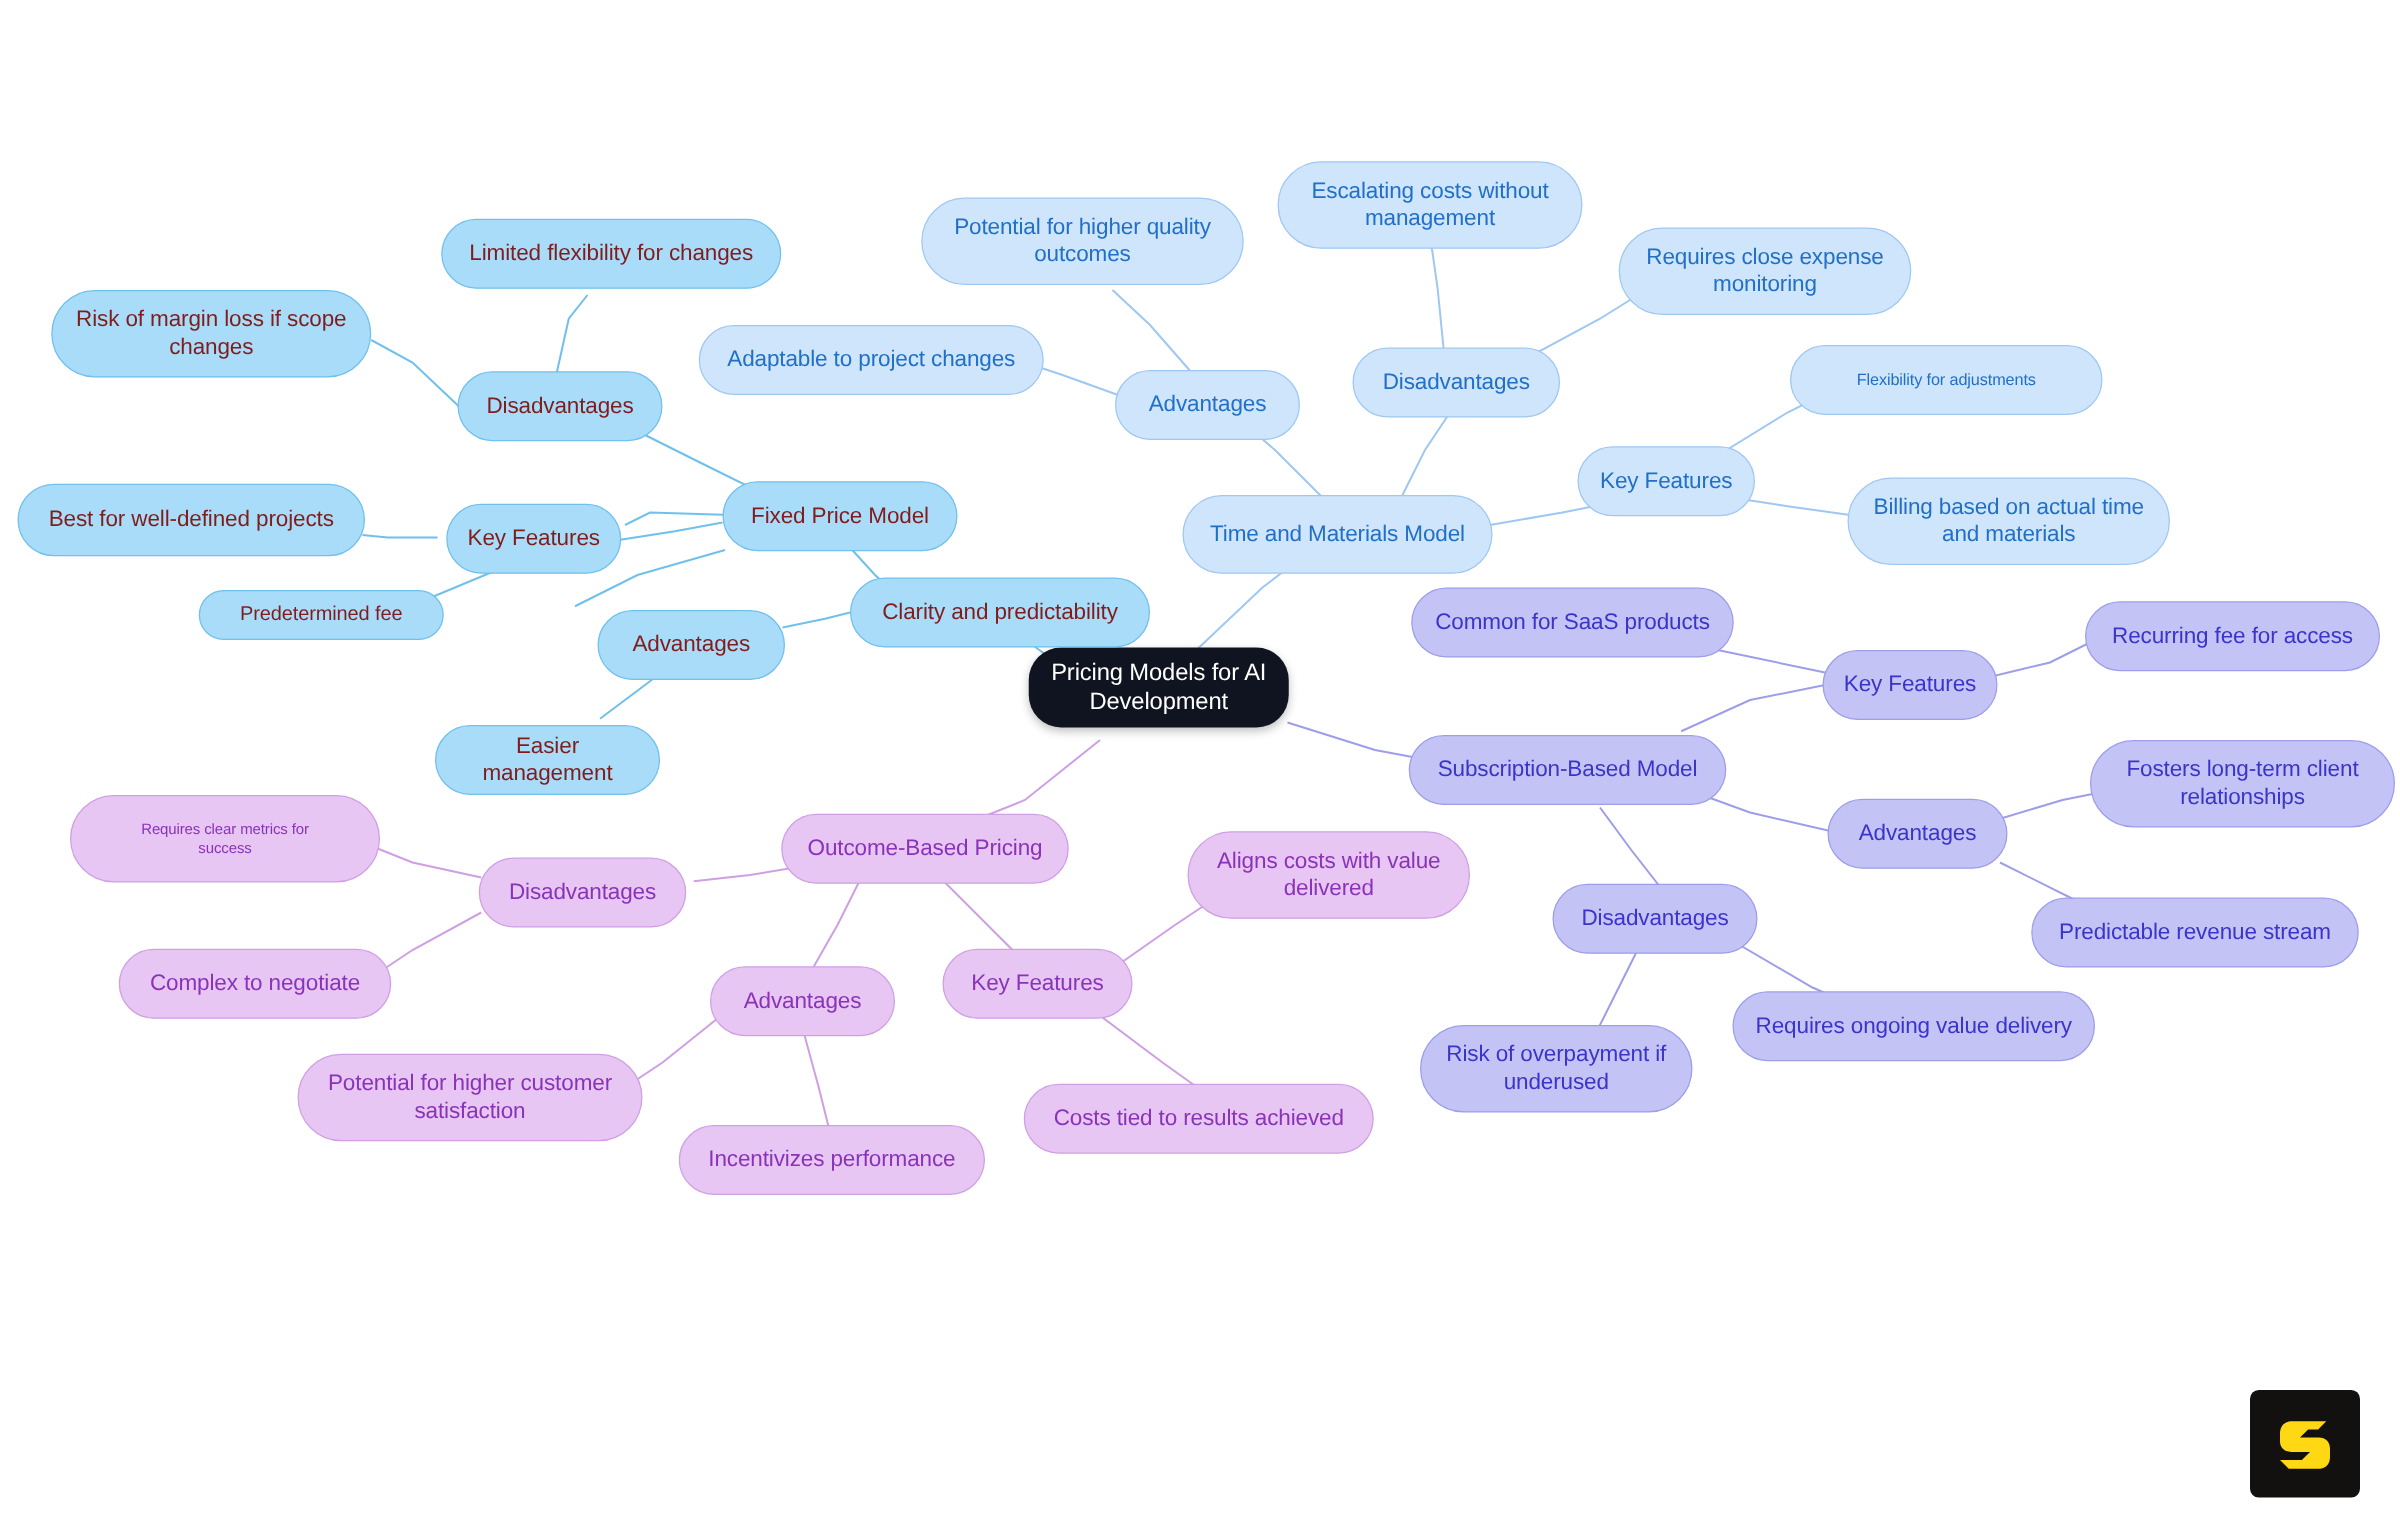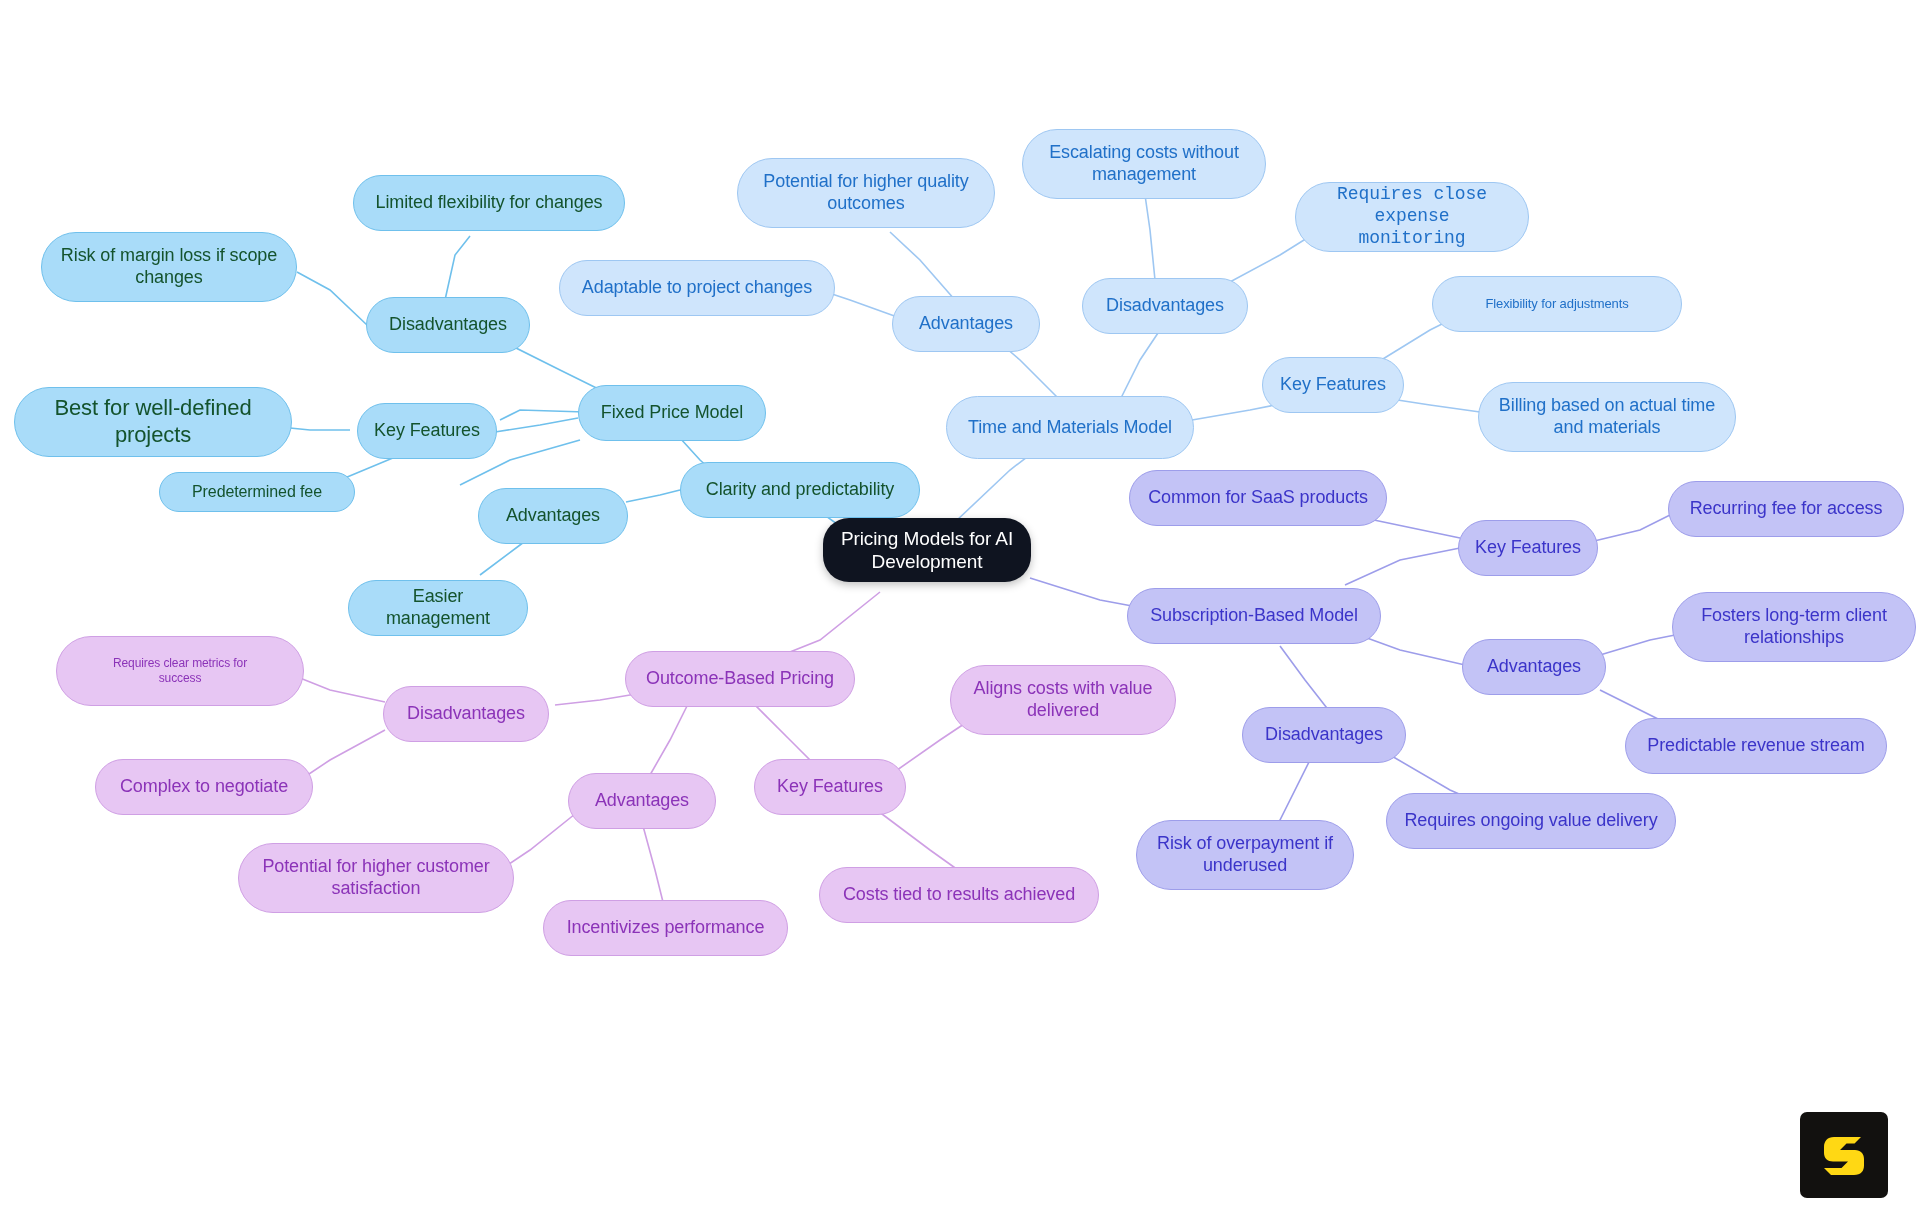--- a/index.html
+++ b/index.html
@@ -37,21 +37,21 @@
   }
   .root {
     background: #0f1420;
     color: #ffffff;
     border: none;
     border-radius: 26px;
     font-size: 19px;
     box-shadow: 0 3px 8px rgba(0,0,0,0.25);
   }
   
-  .c-blue     { background: #a9dcf9; border-color: #6fc0ec; color: #14532d; }
+  .c-blue     { background: #a9dcf9; border-color: #6fc0ec; color: #7f1d1d; }
   
   .c-paleblue { background: #cfe5fc; border-color: #9ec7f2; color: #2070c8; }
   
   .c-purple   { background: #c3c3f6; border-color: #9d9dea; color: #3b34c9; }
   
   .c-pink     { background: #e7c6f3; border-color: #cf9fe4; color: #8b33b8; }
 
   #logo {
     position: absolute;
     background: #12110f;
@@ -127,21 +127,21 @@
     <path d="M 890 775 L 940 740 L 970 720" stroke="#cf9fe4" stroke-width="1.6" fill="none"></path>
     <path d="M 870 805 L 930 850 L 965 875" stroke="#cf9fe4" stroke-width="1.6" fill="none"></path>
   </svg>
 
   <div class="node root" style="left:823px; top:518px; width:208px; height:64px; font-size:19px;">Pricing Models for AI
 Development</div>
 
   <div class="node c-blue" style="left:578px; top:385px; width:188px; height:56px; font-size:18px;">Fixed Price Model</div>
 
   <div class="node c-blue" style="left:357px; top:403px; width:140px; height:56px; font-size:18px;">Key Features</div>
-  <div class="node c-blue" style="left:14px; top:387px; width:278px; height:70px; font-size:22px;">Best for well-defined projects</div>
+  <div class="node c-blue" style="left:14px; top:387px; width:278px; height:58px; font-size:18px;">Best for well-defined projects</div>
   <div class="node c-blue" style="left:159px; top:472px; width:196px; height:40px; font-size:16px;">Predetermined fee</div>
 
   <div class="node c-blue" style="left:478px; top:488px; width:150px; height:56px; font-size:18px;">Advantages</div>
   <div class="node c-blue" style="left:680px; top:462px; width:240px; height:56px; font-size:18px;">Clarity and predictability</div>
   <div class="node c-blue" style="left:348px; top:580px; width:180px; height:56px; font-size:18px;">Easier management</div>
 
   <div class="node c-blue" style="left:366px; top:297px; width:164px; height:56px; font-size:18px;">Disadvantages</div>
   <div class="node c-blue" style="left:41px; top:232px; width:256px; height:70px; font-size:18px;">Risk of margin loss if scope
 changes</div>
   <div class="node c-blue" style="left:353px; top:175px; width:272px; height:56px; font-size:18px;">Limited flexibility for changes</div>
@@ -154,21 +154,21 @@
 and materials</div>
 
   <div class="node c-paleblue" style="left:892px; top:296px; width:148px; height:56px; font-size:18px;">Advantages</div>
   <div class="node c-paleblue" style="left:737px; top:158px; width:258px; height:70px; font-size:18px;">Potential for higher quality
 outcomes</div>
   <div class="node c-paleblue" style="left:559px; top:260px; width:276px; height:56px; font-size:18px;">Adaptable to project changes</div>
 
   <div class="node c-paleblue" style="left:1082px; top:278px; width:166px; height:56px; font-size:18px;">Disadvantages</div>
   <div class="node c-paleblue" style="left:1022px; top:129px; width:244px; height:70px; font-size:18px;">Escalating costs without
 management</div>
-  <div class="node c-paleblue" style="left:1295px; top:182px; width:234px; height:70px; font-size:18px;font-family:Liberation Mono, monospace;">Requires close expense
+  <div class="node c-paleblue" style="left:1295px; top:182px; width:234px; height:70px; font-size:18px;">Requires close expense
 monitoring</div>
 
   <div class="node c-purple" style="left:1127px; top:588px; width:254px; height:56px; font-size:18px;">Subscription-Based Model</div>
 
   <div class="node c-purple" style="left:1458px; top:520px; width:140px; height:56px; font-size:18px;">Key Features</div>
   <div class="node c-purple" style="left:1129px; top:470px; width:258px; height:56px; font-size:18px;">Common for SaaS products</div>
   <div class="node c-purple" style="left:1668px; top:481px; width:236px; height:56px; font-size:18px;">Recurring fee for access</div>
 
   <div class="node c-purple" style="left:1462px; top:639px; width:144px; height:56px; font-size:18px;">Advantages</div>
   <div class="node c-purple" style="left:1672px; top:592px; width:244px; height:70px; font-size:18px;">Fosters long-term client

